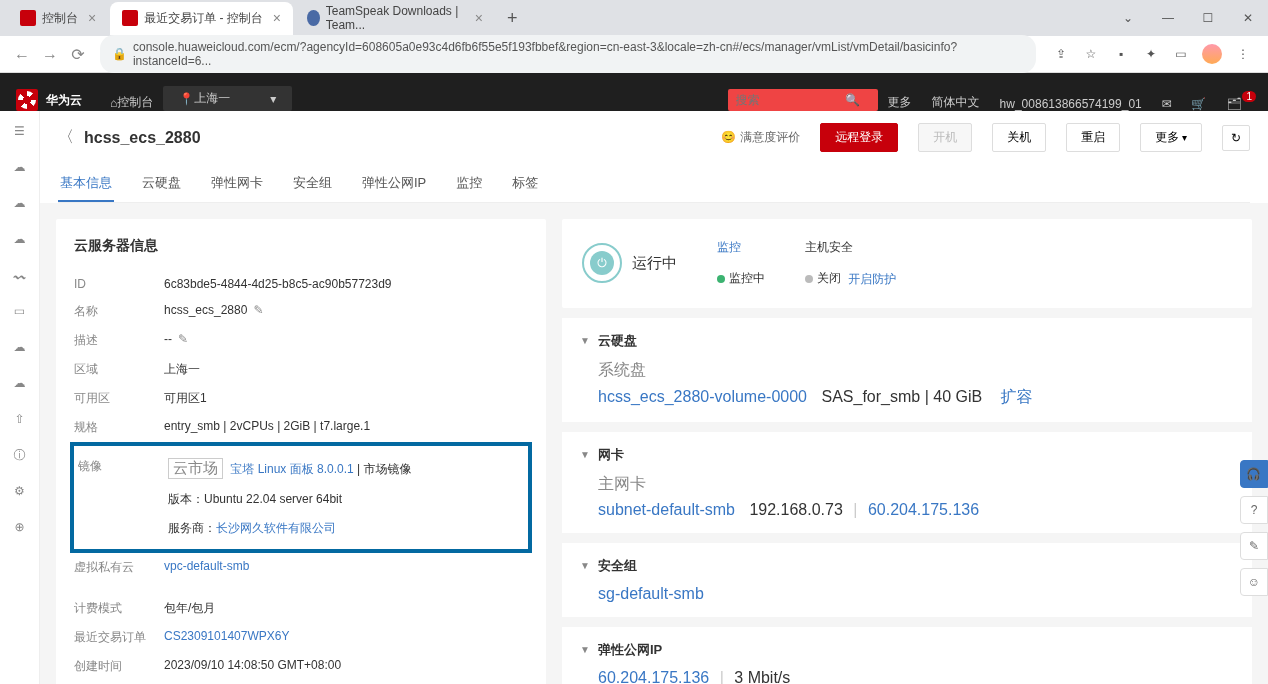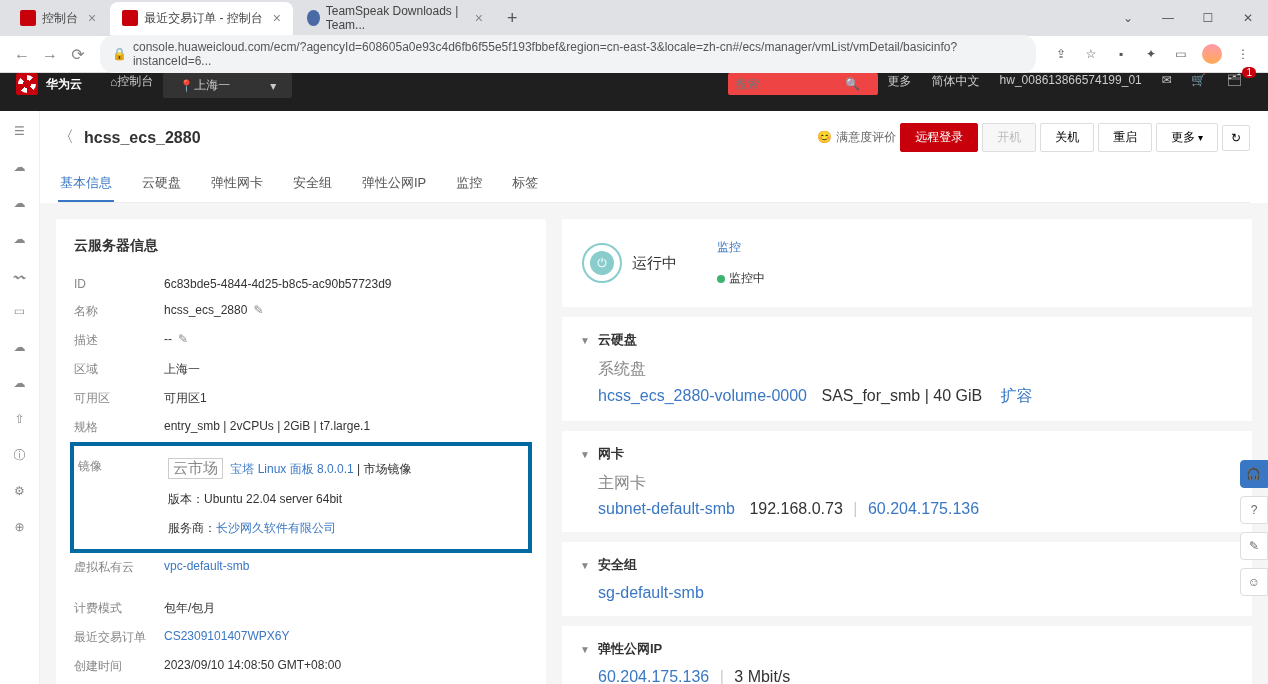--- a/index.html
+++ b/index.html
@@ -20,21 +20,21 @@
 
 .addr-row { display: flex; align-items: center; height: 36px; padding: 0 8px; background: #fff; }
 .nav-btn { width: 28px; text-align: center; color: #888; font-size: 16px; cursor: pointer; }
 .addr-bar { flex: 1; display: flex; align-items: center; background: #f1f3f4; border-radius: 14px; padding: 5px 12px; margin: 0 8px; font-size: 12px; color: #555; }
 .addr-bar .lock { margin-right: 6px; }
 .addr-icons { display: flex; gap: 12px; align-items: center; color: #555; padding: 0 8px; }
 .addr-icons .ico { width: 18px; height: 18px; display: inline-flex; align-items: center; justify-content: center; cursor: pointer; }
 .avatar-ico { width: 20px; height: 20px; border-radius: 50%; background: linear-gradient(#f9a, #fa5); }
 
 
-.top-black { background: #1f1f1f; color: #fff; height: 38px; display: flex; align-items: flex-start; padding: 0 16px; }
+.top-black { background: #1f1f1f; color: #fff; height: 38px; display: flex; align-items: flex-end; padding: 0 16px; }
 .hw-logo { display: flex; align-items: center; font-weight: bold; margin-right: 18px; }
 .hw-logo-icon { width: 22px; height: 22px; background: #c7000b; border-radius: 2px; margin-right: 8px; position: relative; }
 .hw-logo-icon::before { content: ''; position: absolute; top: 2px; left: 2px; right: 2px; bottom: 2px; background: radial-gradient(circle at center, #c7000b 30%, transparent 31%), conic-gradient(#fff 0 12%, transparent 12% 25%, #fff 25% 37%, transparent 37% 50%, #fff 50% 62%, transparent 62% 75%, #fff 75% 87%, transparent 87% 100%); border-radius: 50%; }
 .top-link { display: flex; align-items: center; padding: 0 10px; color: #ccc; cursor: pointer; }
 .region-sel { background: #333; padding: 4px 16px; border-radius: 2px; display: flex; align-items: center; }
 .top-search { margin-left: auto; background: #ef4444; display: flex; align-items: center; padding: 4px 8px; border-radius: 2px; width: 150px; }
 .top-search input { background: transparent; border: none; color: #fff; outline: none; width: 110px; font-size: 12px; }
 .top-right-item { padding: 0 10px; color: #ccc; font-size: 12px; cursor: pointer; }
 .cart-badge { position: relative; }
 .cart-badge::after { content: '1'; position: absolute; top: -6px; right: -4px; background: #c7000b; color: #fff; font-size: 10px; border-radius: 8px; padding: 0 4px; }
@@ -44,21 +44,21 @@
 .left-rail { width: 40px; background: #fff; border-right: 1px solid #eee; display: flex; flex-direction: column; align-items: center; padding-top: 10px; gap: 16px; }
 .left-rail .ri { width: 20px; height: 20px; color: #888; display: flex; align-items: center; justify-content: center; cursor: pointer; }
 
 .content { flex: 1; overflow: auto; }
 
 
 .page-head { background: #fff; padding: 12px 18px 0; }
 .page-head-row { display: flex; align-items: center; gap: 10px; }
 .back-arrow { color: #666; font-size: 16px; cursor: pointer; }
 .page-title { font-size: 16px; font-weight: bold; }
-.head-actions { margin-left: auto; display: flex; align-items: center; gap: 4px; }
+.head-actions { margin-left: auto; display: flex; align-items: center; gap: 20px; }
 .emoji-rate { color: #666; font-size: 12px; }
 .btn { padding: 5px 14px; border-radius: 2px; font-size: 12px; cursor: pointer; border: 1px solid #ddd; background: #fff; }
 .btn-primary { background: #c7000b; color: #fff; border-color: #c7000b; }
 .btn-disabled { color: #bbb; background: #f7f7f7; }
 .btn-more::after { content: ' ▾'; font-size: 10px; }
 .refresh-btn { padding: 5px 8px; }
 
 .sub-tabs { display: flex; margin-top: 14px; gap: 26px; border-bottom: 1px solid #eee; }
 .sub-tab { padding: 8px 2px; color: #555; cursor: pointer; font-size: 13px; }
 .sub-tab.active { color: #3977c4; border-bottom: 2px solid #3977c4; }
@@ -301,20 +301,28 @@
               </div>
               <span class="status-text">运行中</span>
             </div>
             <div class="status-sub">
               <span class="link">监控</span><br><br>
               <span class="monitor-badge">
                   <span class="green-dot"></span>
                   <span>监控中</span>
                 </span>
             </div>
+            <div class="status-sub">
+              <span>主机安全</span><br><br>
+              <span class="monitor-badge">
+                  <span class="gray-dot"></span>
+                  <span>关闭</span>
+                </span>
+              <span class="link" style="margin-left:4px;">开启防护</span>
+            </div>
           </div>
         </div>
 
         <div class="section">
           <div class="section-head">
               <span class="chev">▼</span>
               <span>云硬盘</span>
             </div>
           <div class="section-body">
             <div class="sub-lbl">系统盘</div>

